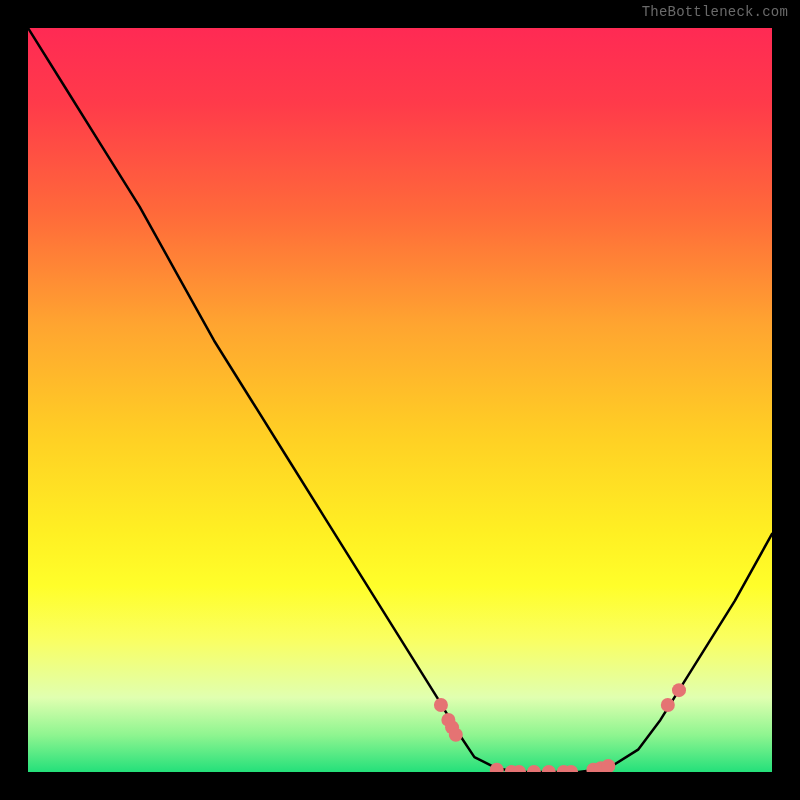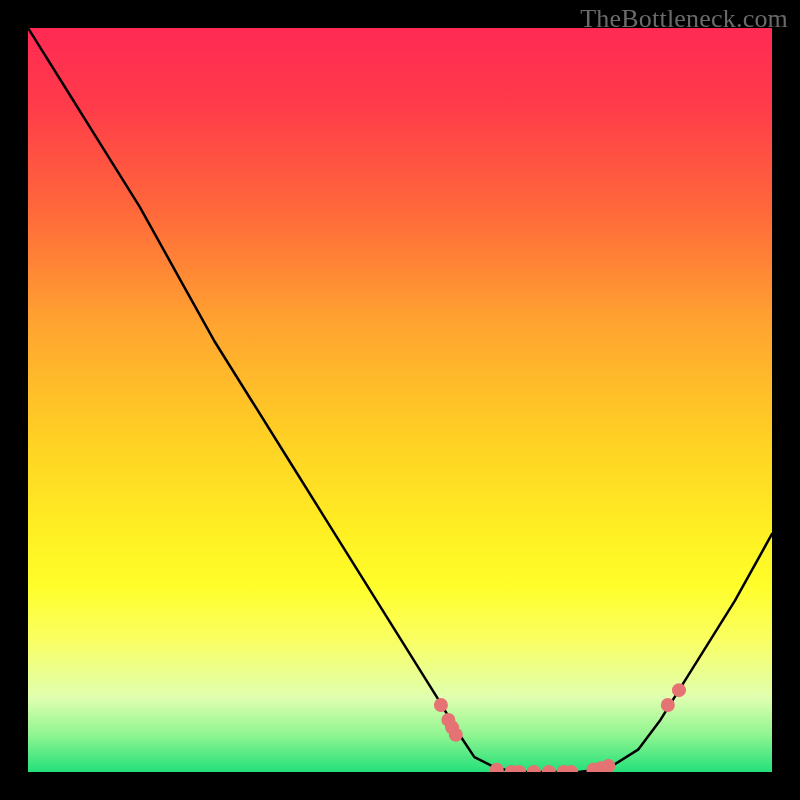--- a/index.html
+++ b/index.html
@@ -27,22 +27,22 @@
       #faff60 82%,
       #e0ffb0 90%,
       #8ff590 95%,
       #24e07a 100%
     );
   }
   .watermark {
     position: absolute;
     top: 4px;
     right: 12px;
-    font-family: Liberation Serif, serif;
-    font-size: 26px;
+    font-family: Liberation Mono, monospace;
+    font-size: 14px;
     font-weight: 500;
     color: #6a6a6a;
     letter-spacing: 0.2px;
     z-index: 10;
   }
   .curve-layer {
     position: absolute;
     left: 0; top: 0;
     width: 744px;
     height: 744px;

